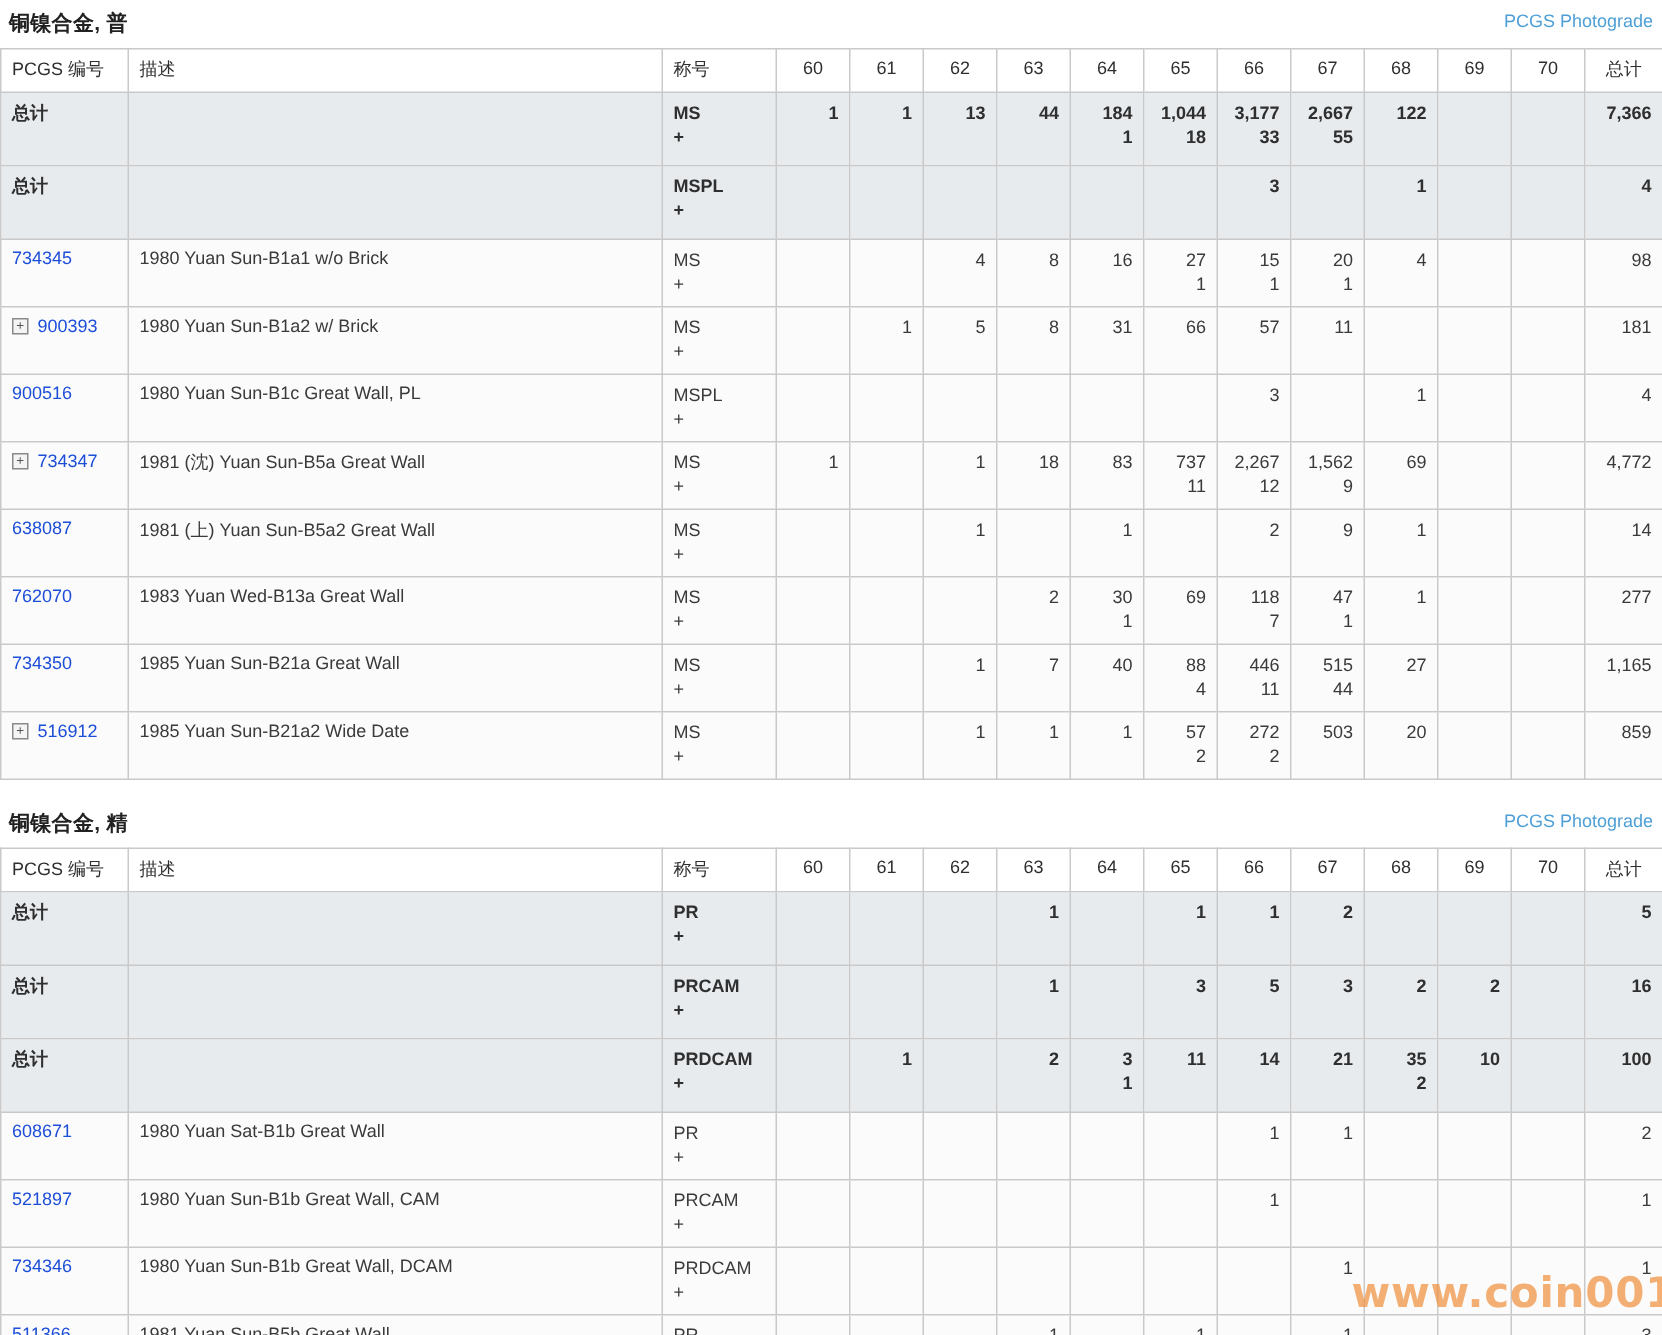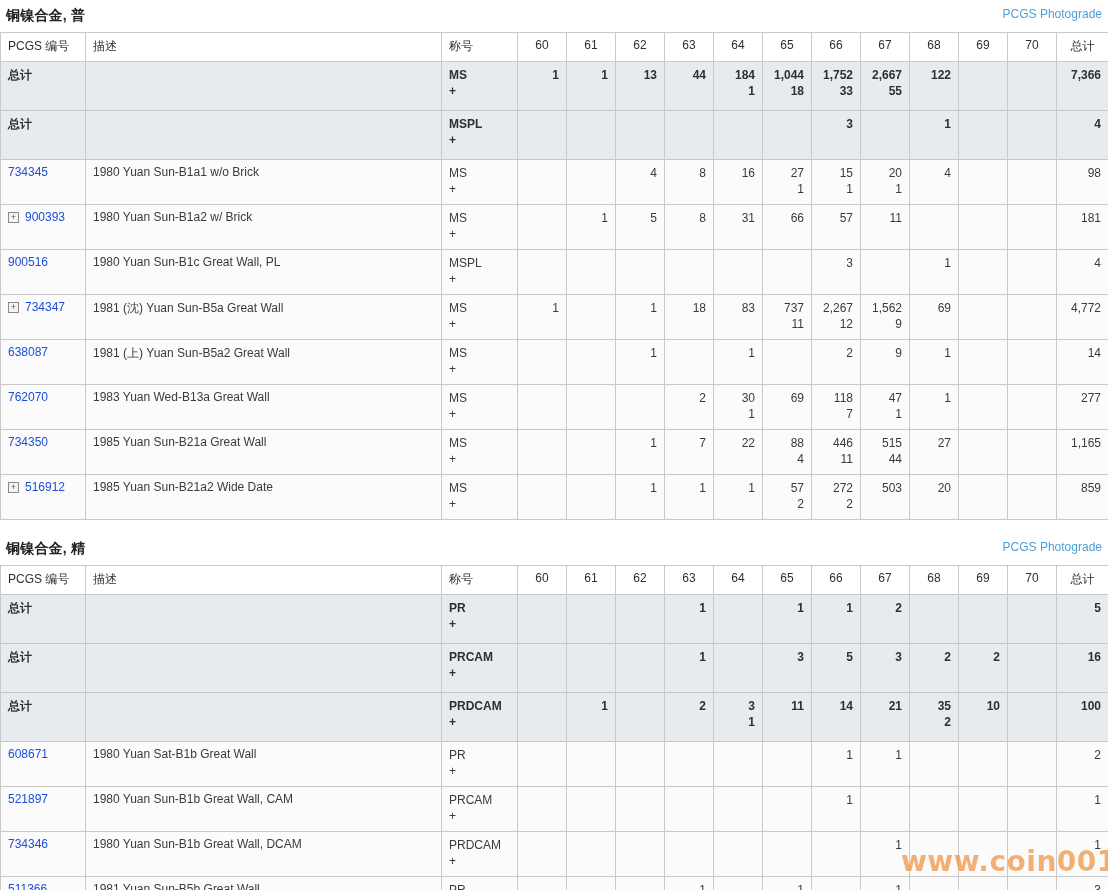--- a/index.html
+++ b/index.html
@@ -101,21 +101,21 @@
             </td>
             <td class="c-grade num">
               <div class="cell-main">184</div>
               <div class="cell-sub">1</div>
             </td>
             <td class="c-grade num">
               <div class="cell-main">1,044</div>
               <div class="cell-sub">18</div>
             </td>
             <td class="c-grade num">
-              <div class="cell-main">1,752</div>
+              <div class="cell-main">3,177</div>
               <div class="cell-sub">33</div>
             </td>
             <td class="c-grade num">
               <div class="cell-main">2,667</div>
               <div class="cell-sub">55</div>
             </td>
             <td class="c-grade num">
               <div class="cell-main">122</div>
               <div class="cell-sub"></div>
             </td>
@@ -533,21 +533,21 @@
             </td>
             <td class="c-grade num">
               <div class="cell-main">1</div>
               <div class="cell-sub"></div>
             </td>
             <td class="c-grade num">
               <div class="cell-main">7</div>
               <div class="cell-sub"></div>
             </td>
             <td class="c-grade num">
-              <div class="cell-main">22</div>
+              <div class="cell-main">40</div>
               <div class="cell-sub"></div>
             </td>
             <td class="c-grade num">
               <div class="cell-main">88</div>
               <div class="cell-sub">4</div>
             </td>
             <td class="c-grade num">
               <div class="cell-main">446</div>
               <div class="cell-sub">11</div>
             </td>

